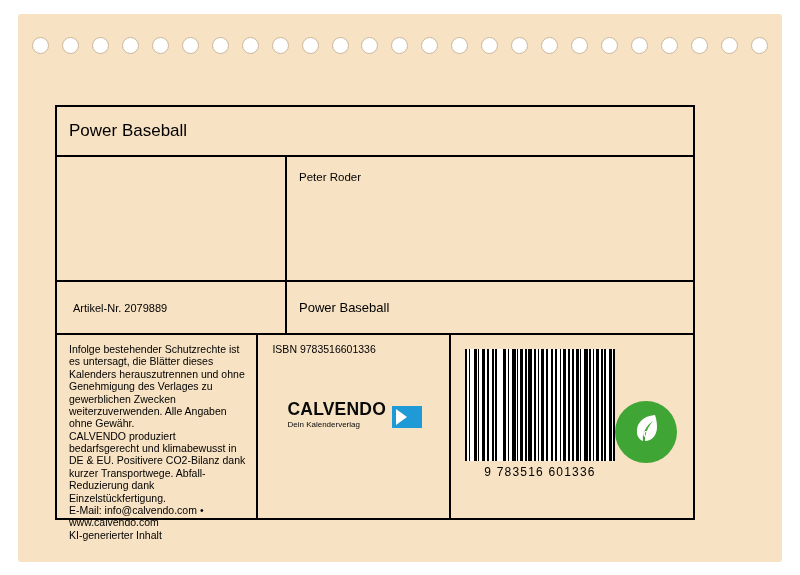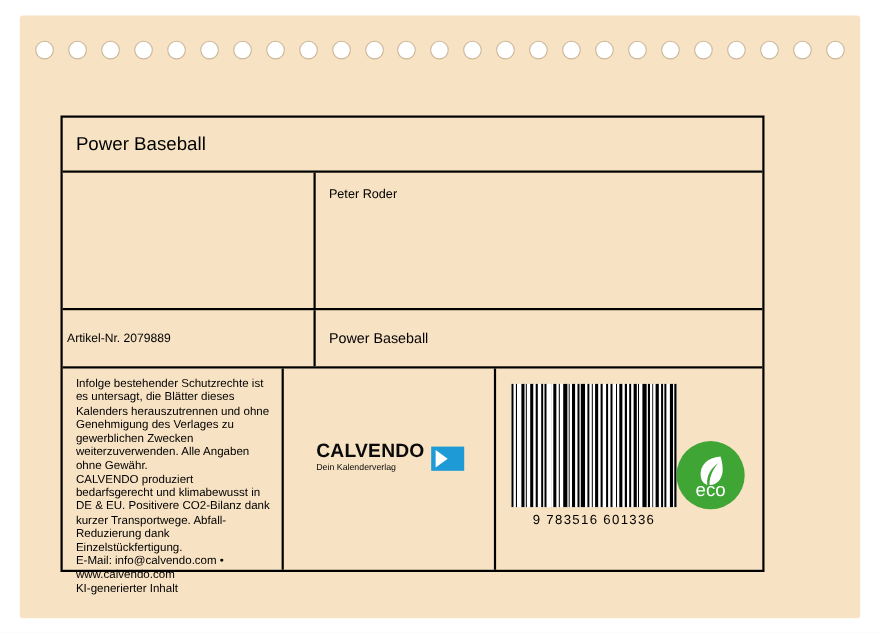--- a/index.html
+++ b/index.html
@@ -101,21 +101,21 @@
     border-bottom: 2px solid #000;
     align-items: center;
   }
   #row-article .cell-left,
   #row-article .cell-right {
     display: flex;
     align-items: center;
     height: 100%;
   }
   #article-no {
-    padding-left: 4px;
+    padding-left: 16px;
     font-size: 11px;
     color: #000;
   }
   #subtitle-text {
     padding-left: 12px;
     font-size: 13px;
     color: #000;
   }
   #row-bottom {
     height: 183px;
@@ -155,21 +155,20 @@
   }
   #logo-text-block {
     text-align: left;
     line-height: 1;
   }
   #logo-main {
     font-size: 17.5px;
     font-weight: bold;
     letter-spacing: 0.2px;
     color: #0a0a0a;
-    margin-top: 12px;
   }
   #logo-sub {
     font-size: 8px;
     color: #0a0a0a;
     margin-top: 2px;
   }
   #logo-mark {
     width: 30px;
     height: 22px;
     background: #1e9ad6;
@@ -233,27 +232,27 @@
     position: relative;
   }
   #eco-leaf {
     position: absolute;
     left: 50%;
     top: 12px;
     transform: translateX(-50%);
   }
   #eco-label {
     position: absolute;
-    bottom: 7px;
+    bottom: 24px;
     left: 0;
     right: 0;
     text-align: center;
     color: #ffffff;
-    font-size: 17px;
-    font-weight: normal;
+    font-size: 10px;
+    font-weight: bold;
   }
 </style>
 </head>
 <body>
 
 <div id="page">
 
   <div id="card"></div>
 
   <div id="holes">
@@ -310,20 +309,21 @@
 
       <div id="legal-cell">
         <div id="legal-text">Infolge bestehender Schutzrechte ist es untersagt, die Blätter dieses Kalenders herauszutrennen und ohne Genehmigung des Verlages zu gewerblichen Zwecken weiterzuverwenden. Alle Angaben ohne Gewähr.
 CALVENDO produziert bedarfsgerecht und klimabewusst in DE &amp; EU. Positivere CO2-Bilanz dank kurzer Transportwege. Abfall-Reduzierung dank Einzelstückfertigung.
 E-Mail: info@calvendo.com •
 www.calvendo.com
 KI-generierter Inhalt</div>
       </div>
 
       <div id="pub-cell">
+        <div id="isbn">ISBN 9783516601336</div>
 
         <div id="logo-wrap">
           <div id="logo-text-block">
             <div id="logo-main">CALVENDO</div>
             <div id="logo-sub">Dein Kalenderverlag</div>
           </div>
           <div id="logo-mark"></div>
         </div>
 
       </div>

